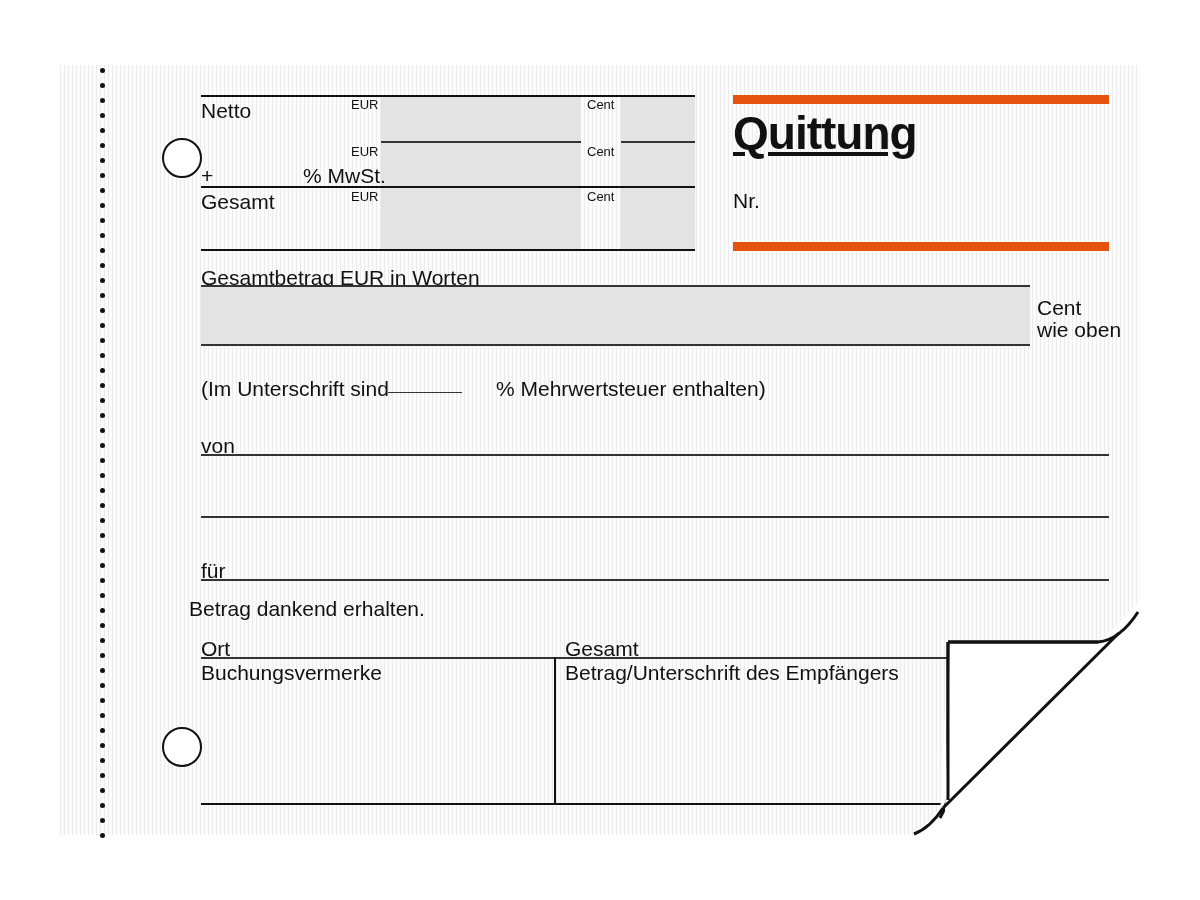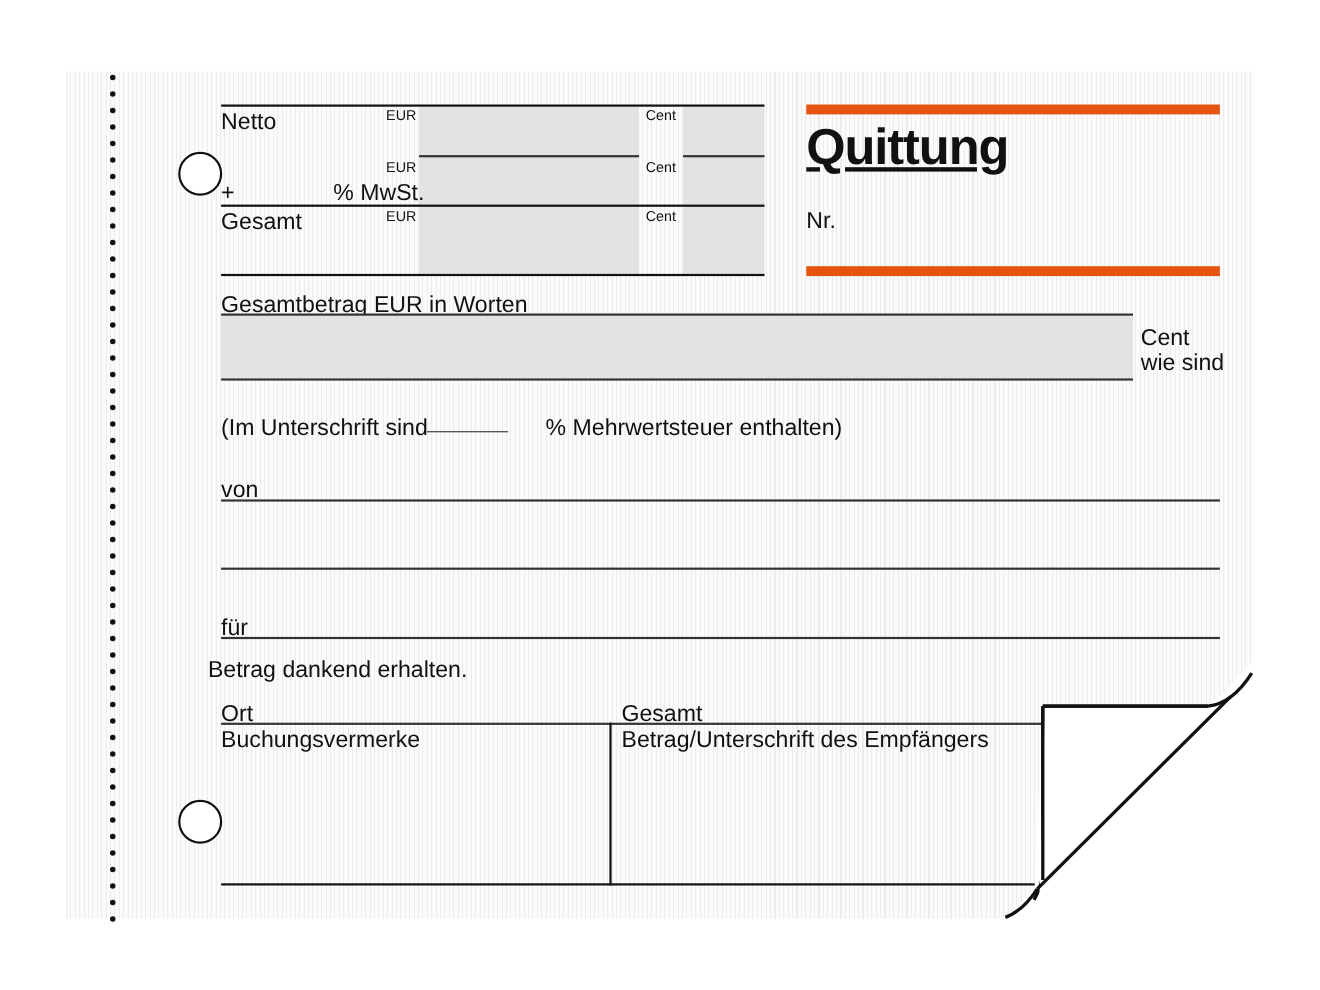--- a/index.html
+++ b/index.html
@@ -109,21 +109,21 @@
 <div class="orange" style="left:733px; top:95px; width:376px;"></div>
 <div class="title" style="left:733px; top:110px;">Quittung</div>
 <div class="txt" style="left:733px; top:190px;">Nr.</div>
 <div class="orange" style="left:733px; top:242px; width:376px;"></div>
 
 <div class="txt" style="left:201px; top:267px;">Gesamtbetrag EUR in Worten</div>
 <div class="gray" style="left:201px; top:286px; width:829px; height:58px;"></div>
 <div class="hline thin" style="left:201px; top:285px; width:829px;"></div>
 <div class="hline thin" style="left:201px; top:344px; width:829px;"></div>
 <div class="txt" style="left:1037px; top:297px;">Cent</div>
-<div class="txt" style="left:1037px; top:319px;">wie sind</div>
+<div class="txt" style="left:1037px; top:319px;">wie oben</div>
 
 <div class="txt" style="left:201px; top:378px;">(Im Unterschrift sind</div>
 <div class="hline thin" style="left:388px; top:392px; width:74px; height:1px;"></div>
 <div class="txt" style="left:468px; top:378px;margin-left:28px;">% Mehrwertsteuer enthalten)</div>
 
 <div class="txt" style="left:201px; top:435px;">von</div>
 <div class="hline thin" style="left:201px; top:454px; width:908px;"></div>
 <div class="hline thin" style="left:201px; top:516px; width:908px;"></div>
 
 <div class="txt" style="left:201px; top:560px;">für</div>

